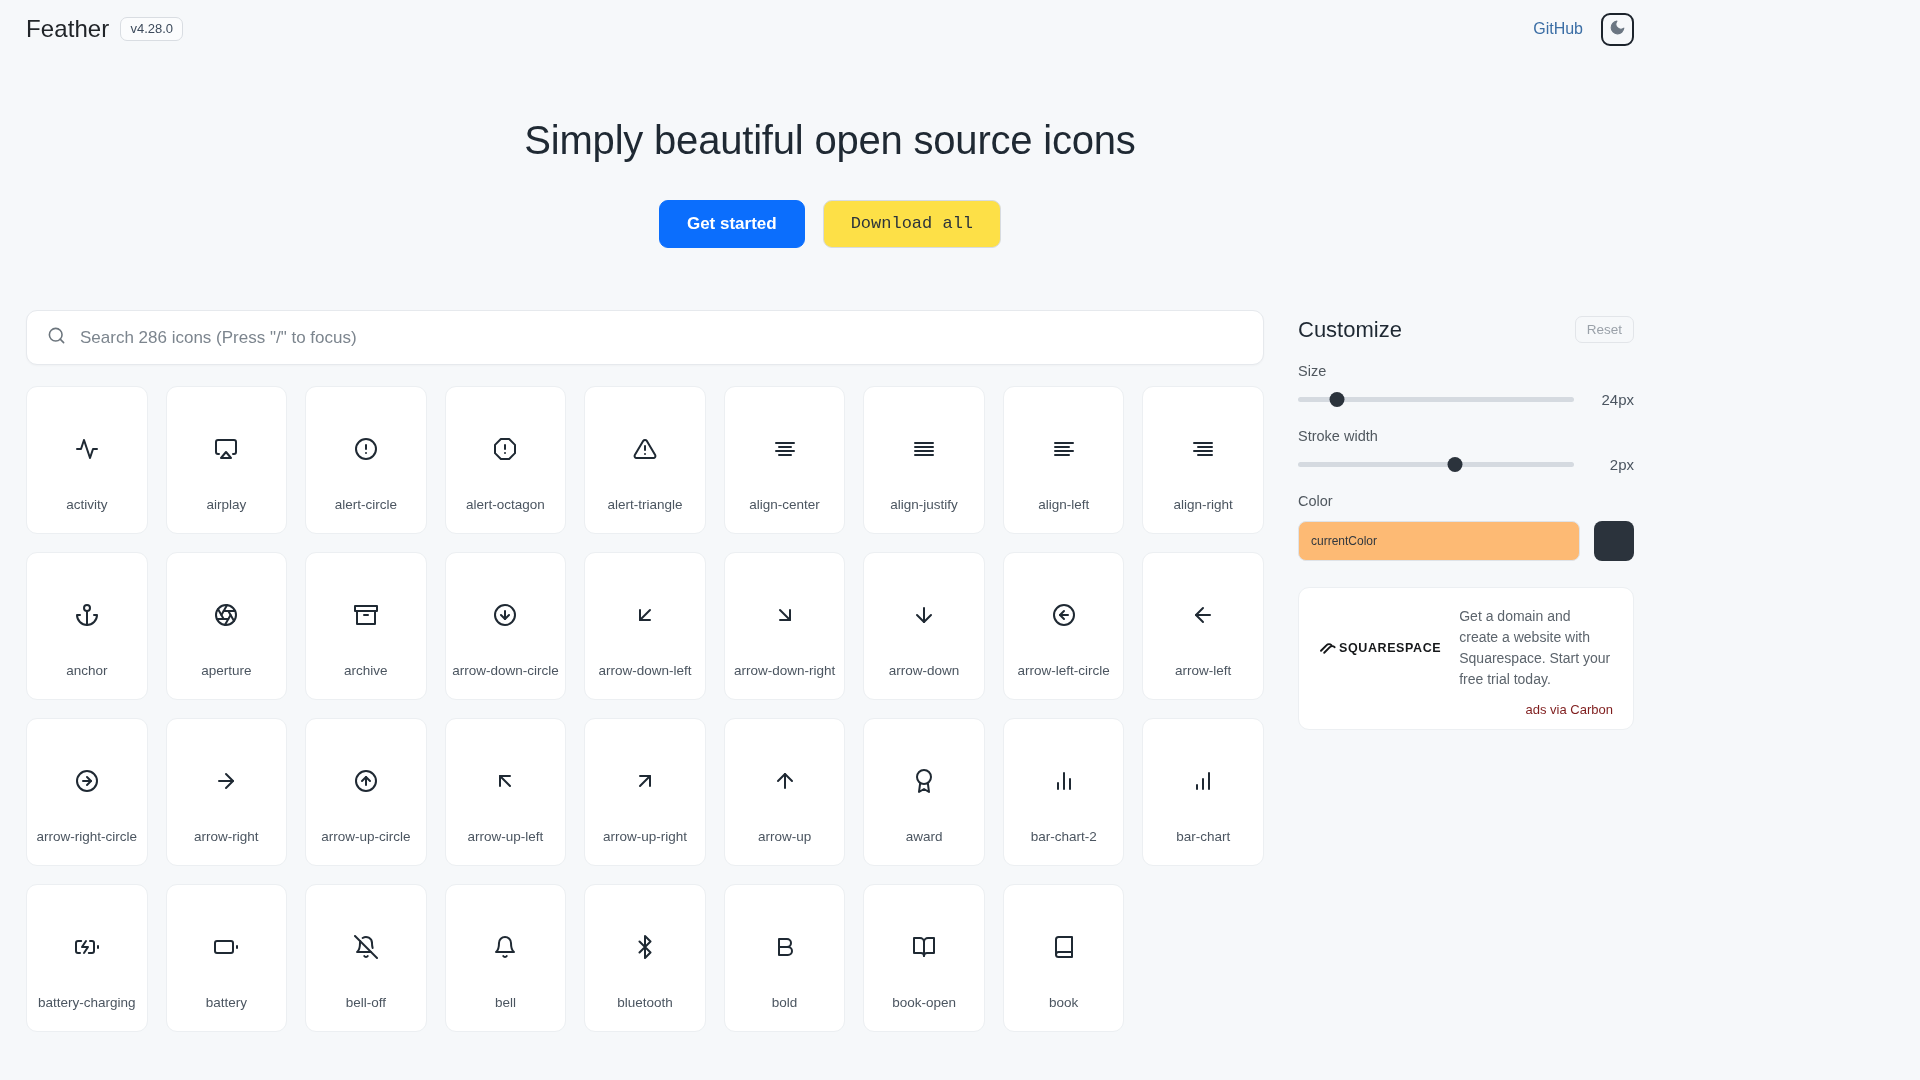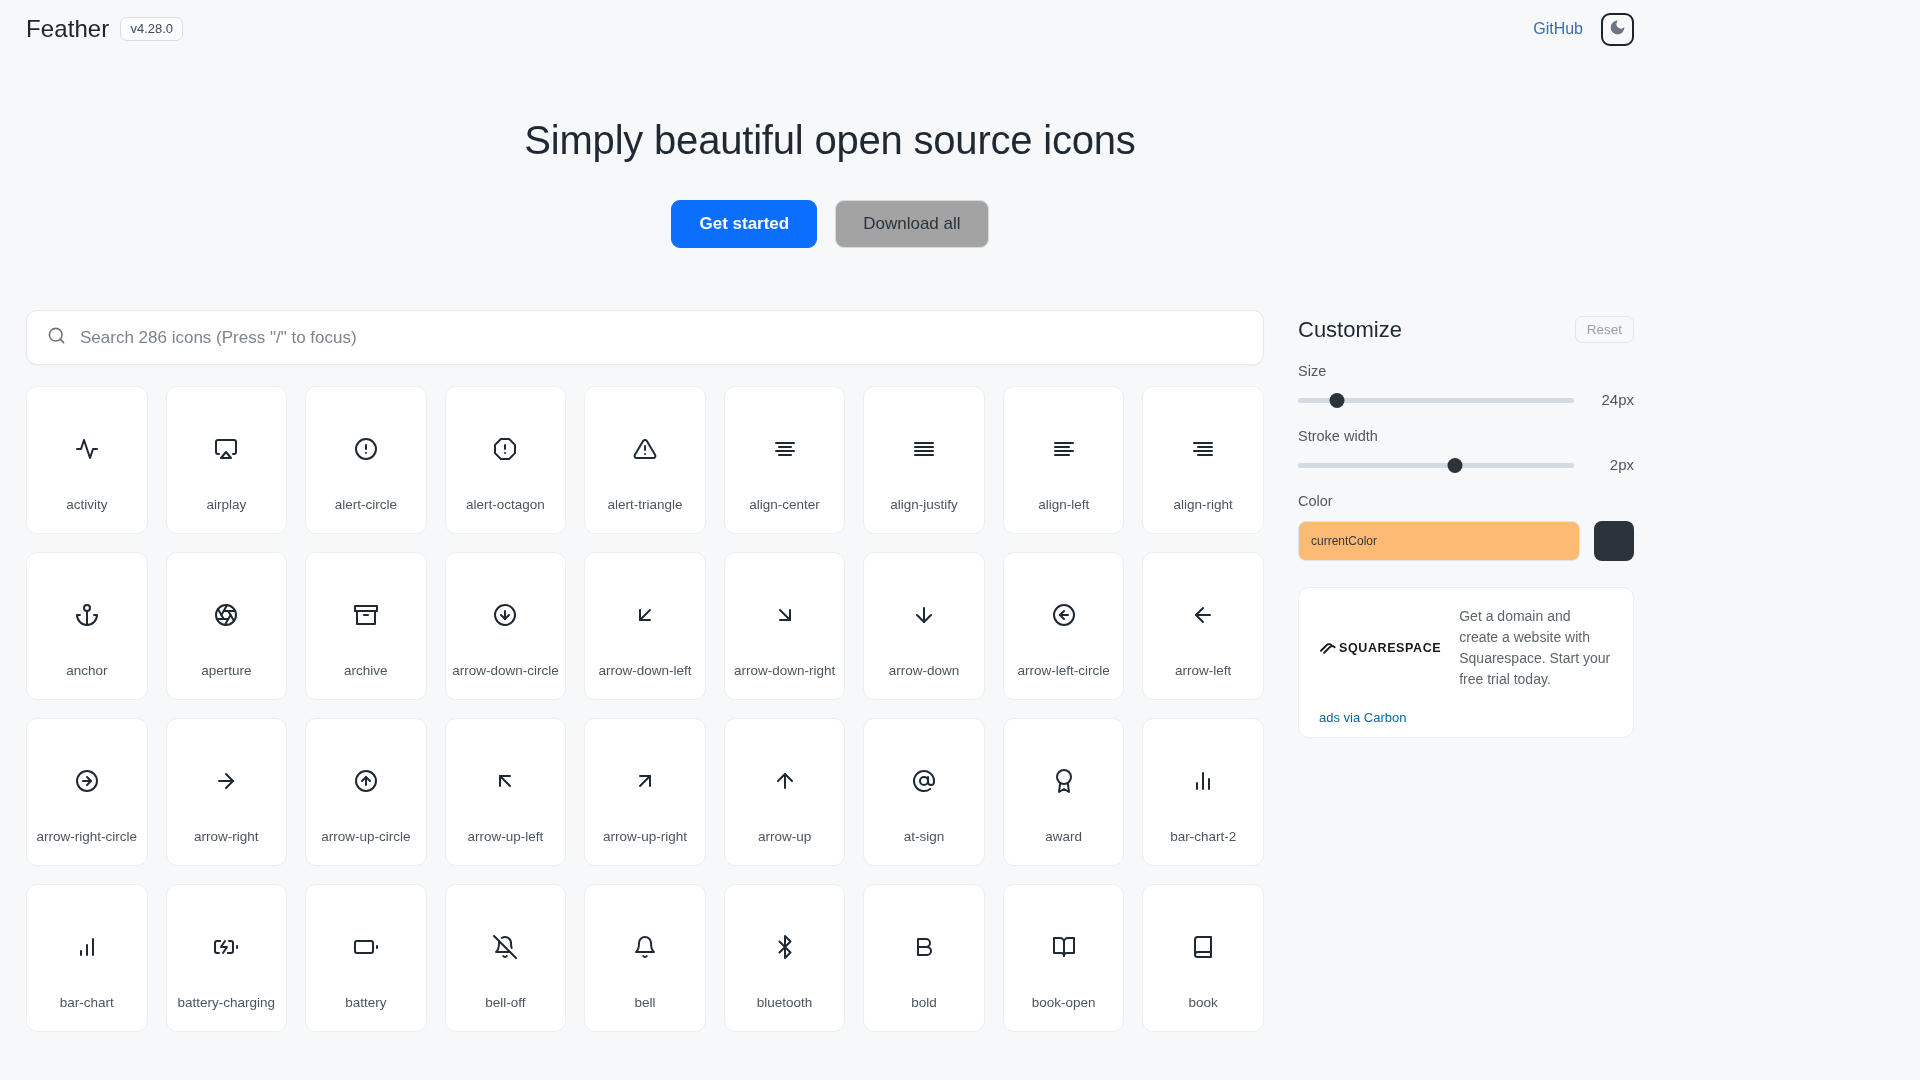--- a/index.html
+++ b/index.html
@@ -58,21 +58,21 @@
   }
   .btn {
     font-family: "Liberation Sans", sans-serif;
     font-size: 17px;
     border-radius: 9px;
     padding: 13px 27px;
     cursor: pointer;
     line-height: 1.2;
   }
   .btn-primary { background: #0b6efd; color: #fff; border: 1px solid #0b6efd; font-weight: 600; }
-  .btn-outline { background: #a3a3a3; color: #2b333c; border: 1px solid #d7dbe0; }
+  .btn-outline { background: #fde047; color: #2b333c; border: 1px solid #d7dbe0; font-family: Liberation Mono, monospace; }
 
   
   .content {
     margin-top: 62px;
     padding: 0 26px;
     display: flex;
     gap: 34px;
     align-items: flex-start;
   }
   .left-col { flex: 1 1 auto; min-width: 0; }
@@ -144,21 +144,21 @@
     font-size: 13.5px;
     color: #9aa1a9;
     background: #f6f8fa;
     border: 1px solid #e2e5e9;
     border-radius: 7px;
     padding: 5px 11px;
     cursor: pointer;
   }
   .field { margin-top: 20px; }
   .field-label { font-size: 14.5px; color: #50585f; margin-bottom: 12px; }
-  .slider-row { display: flex; align-items: flex-end; gap: 14px; }
+  .slider-row { display: flex; align-items: flex-start; gap: 14px; }
   .slider {
     position: relative;
     flex: 1;
     height: 16px;
     display: flex;
     align-items: center;
     cursor: pointer;
   }
   .slider .track {
     position: absolute; left: 0; right: 0;
@@ -196,21 +196,21 @@
     margin-top: 26px;
     background: #fff;
     border: 1px solid #eceff2;
     border-radius: 11px;
     padding: 18px 20px 12px;
   }
   .ad-body { display: flex; gap: 18px; align-items: center; }
   .ad-logo { display: flex; align-items: center; flex: 0 0 auto; }
   .ad-logo-text { font-size: 12.5px; font-weight: 700; letter-spacing: .6px; color: #16181a; }
   .ad-text { font-size: 14px; line-height: 1.5; color: #5c646c; }
-  .ad-footer { font-size: 13px; color: #0369a1; margin-top: 20px; }
+  .ad-footer { text-align: right; font-size: 13px; color: #7f1d1d; margin-top: 12px; }
 </style>
 </head>
 <body>
 
 <div class="page">
 
   <div class="header">
     <div class="brand">
       <span class="brand-name">Feather</span>
       <span class="version-badge">v4.28.0</span>
@@ -482,29 +482,20 @@
               <svg width="24" height="24" viewBox="0 0 24 24" fill="none" stroke="currentColor" stroke-width="2" stroke-linecap="round" stroke-linejoin="round">
                 <line x1="12" y1="19" x2="12" y2="5"></line>
                 <polyline points="5 12 12 5 19 12"></polyline>
               </svg>
             </span>
             <span class="caption">arrow-up</span>
           </div>
           <div class="icon-card">
             <span class="glyph">
               <svg width="24" height="24" viewBox="0 0 24 24" fill="none" stroke="currentColor" stroke-width="2" stroke-linecap="round" stroke-linejoin="round">
-                <circle cx="12" cy="12" r="4"></circle>
-                <path d="M16 8v5a3 3 0 0 0 6 0v-1a10 10 0 1 0-3.92 7.94"></path>
-              </svg>
-            </span>
-            <span class="caption">at-sign</span>
-          </div>
-          <div class="icon-card">
-            <span class="glyph">
-              <svg width="24" height="24" viewBox="0 0 24 24" fill="none" stroke="currentColor" stroke-width="2" stroke-linecap="round" stroke-linejoin="round">
                 <circle cx="12" cy="8" r="7"></circle>
                 <polyline points="8.21 13.89 7 23 12 20 17 23 15.79 13.88"></polyline>
               </svg>
             </span>
             <span class="caption">award</span>
           </div>
           <div class="icon-card">
             <span class="glyph">
               <svg width="24" height="24" viewBox="0 0 24 24" fill="none" stroke="currentColor" stroke-width="2" stroke-linecap="round" stroke-linejoin="round">
                 <line x1="18" y1="20" x2="18" y2="10"></line>

